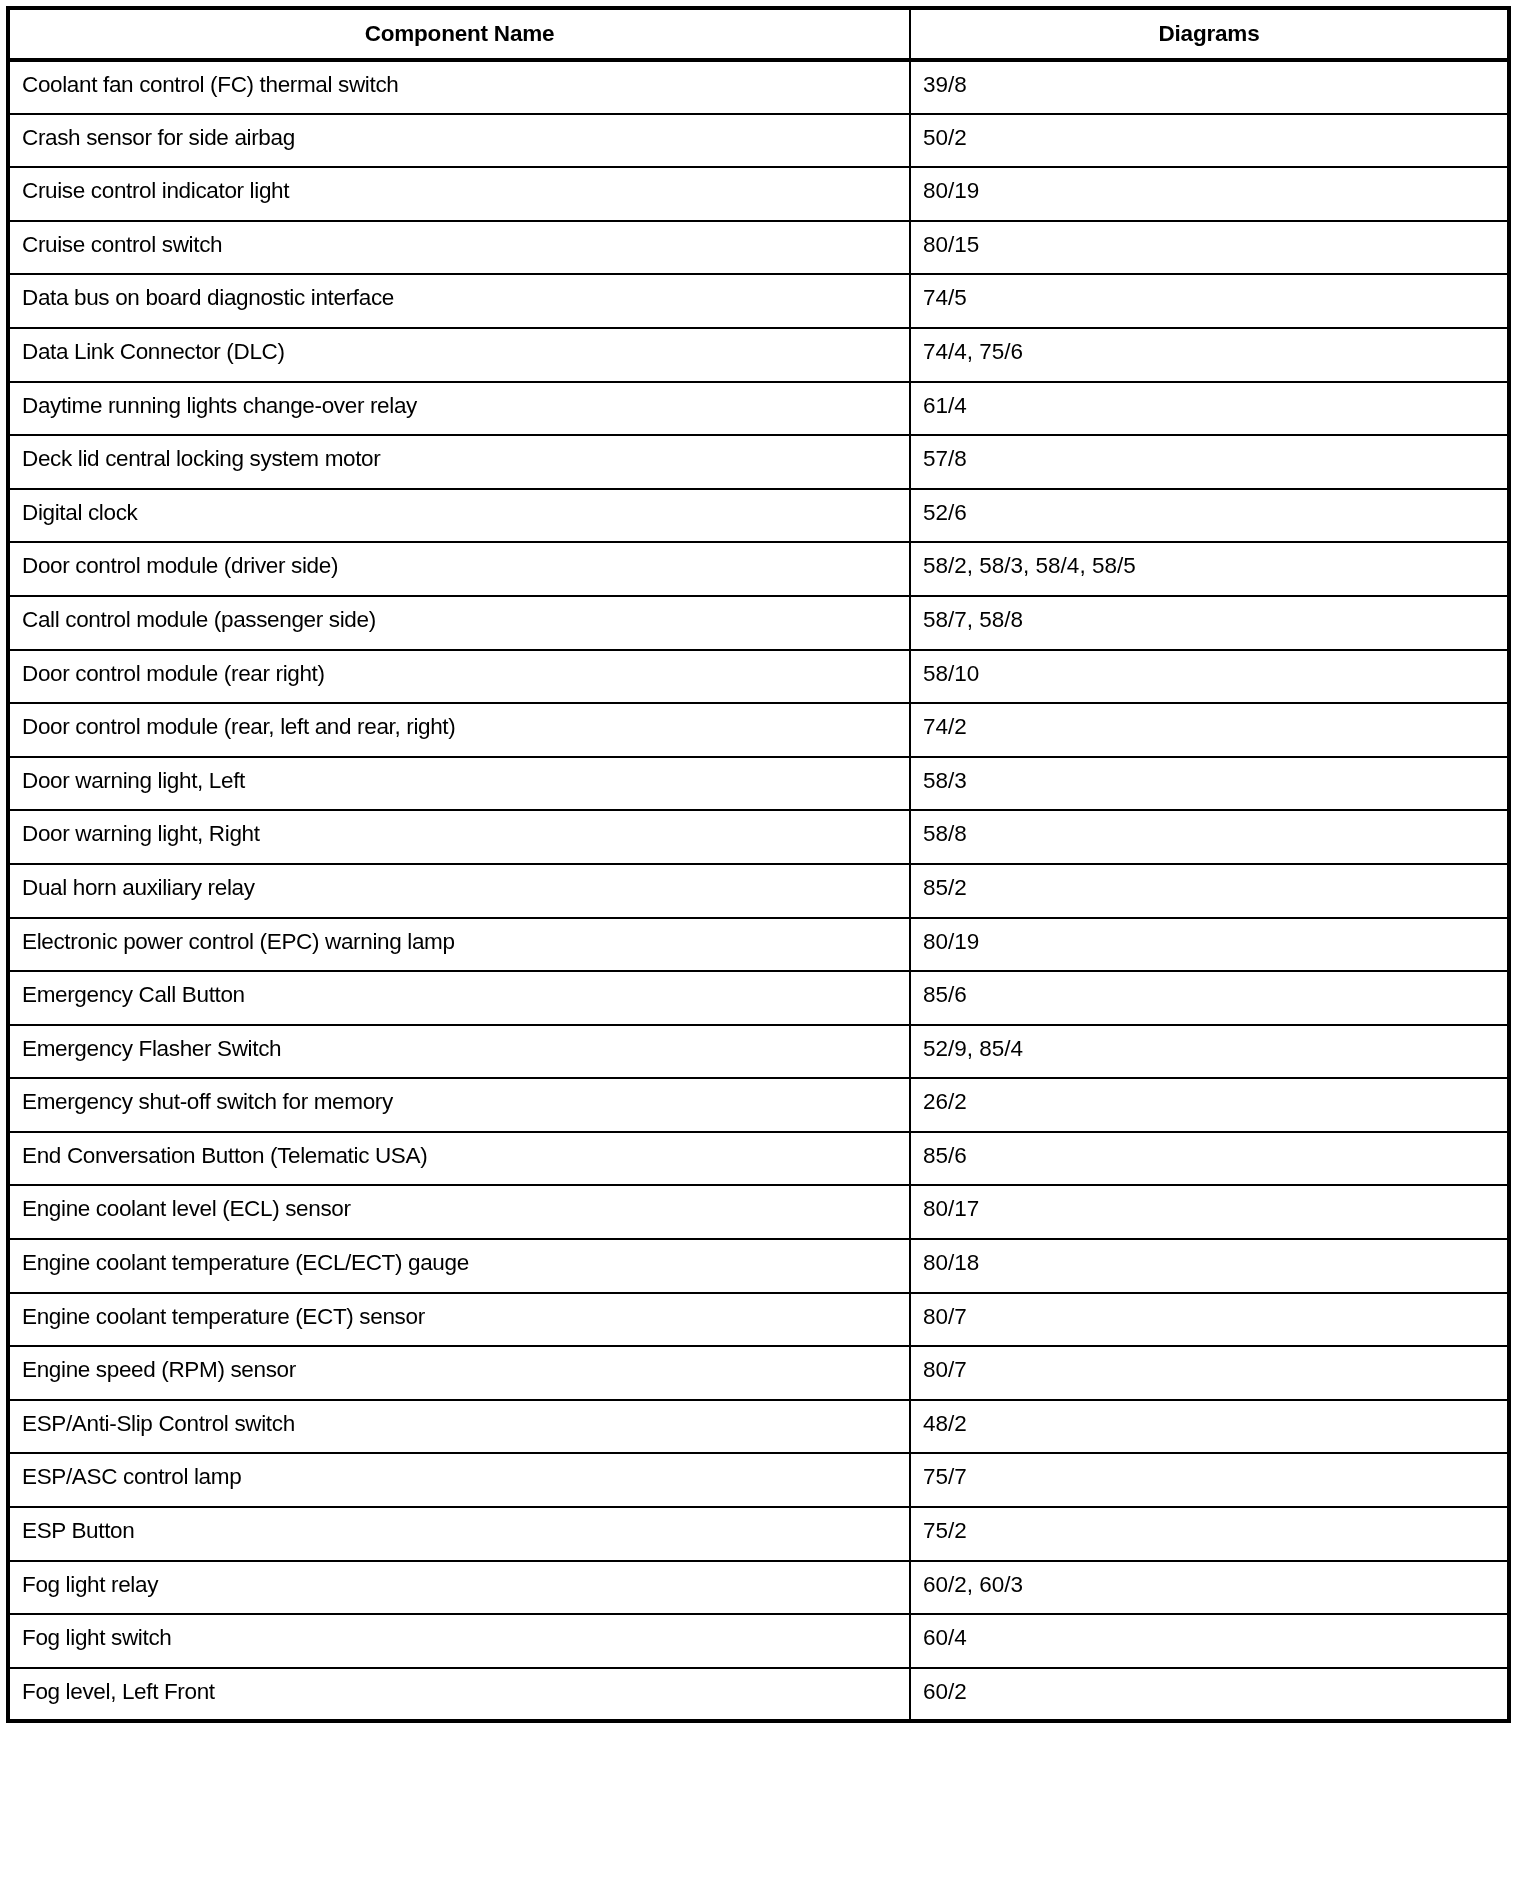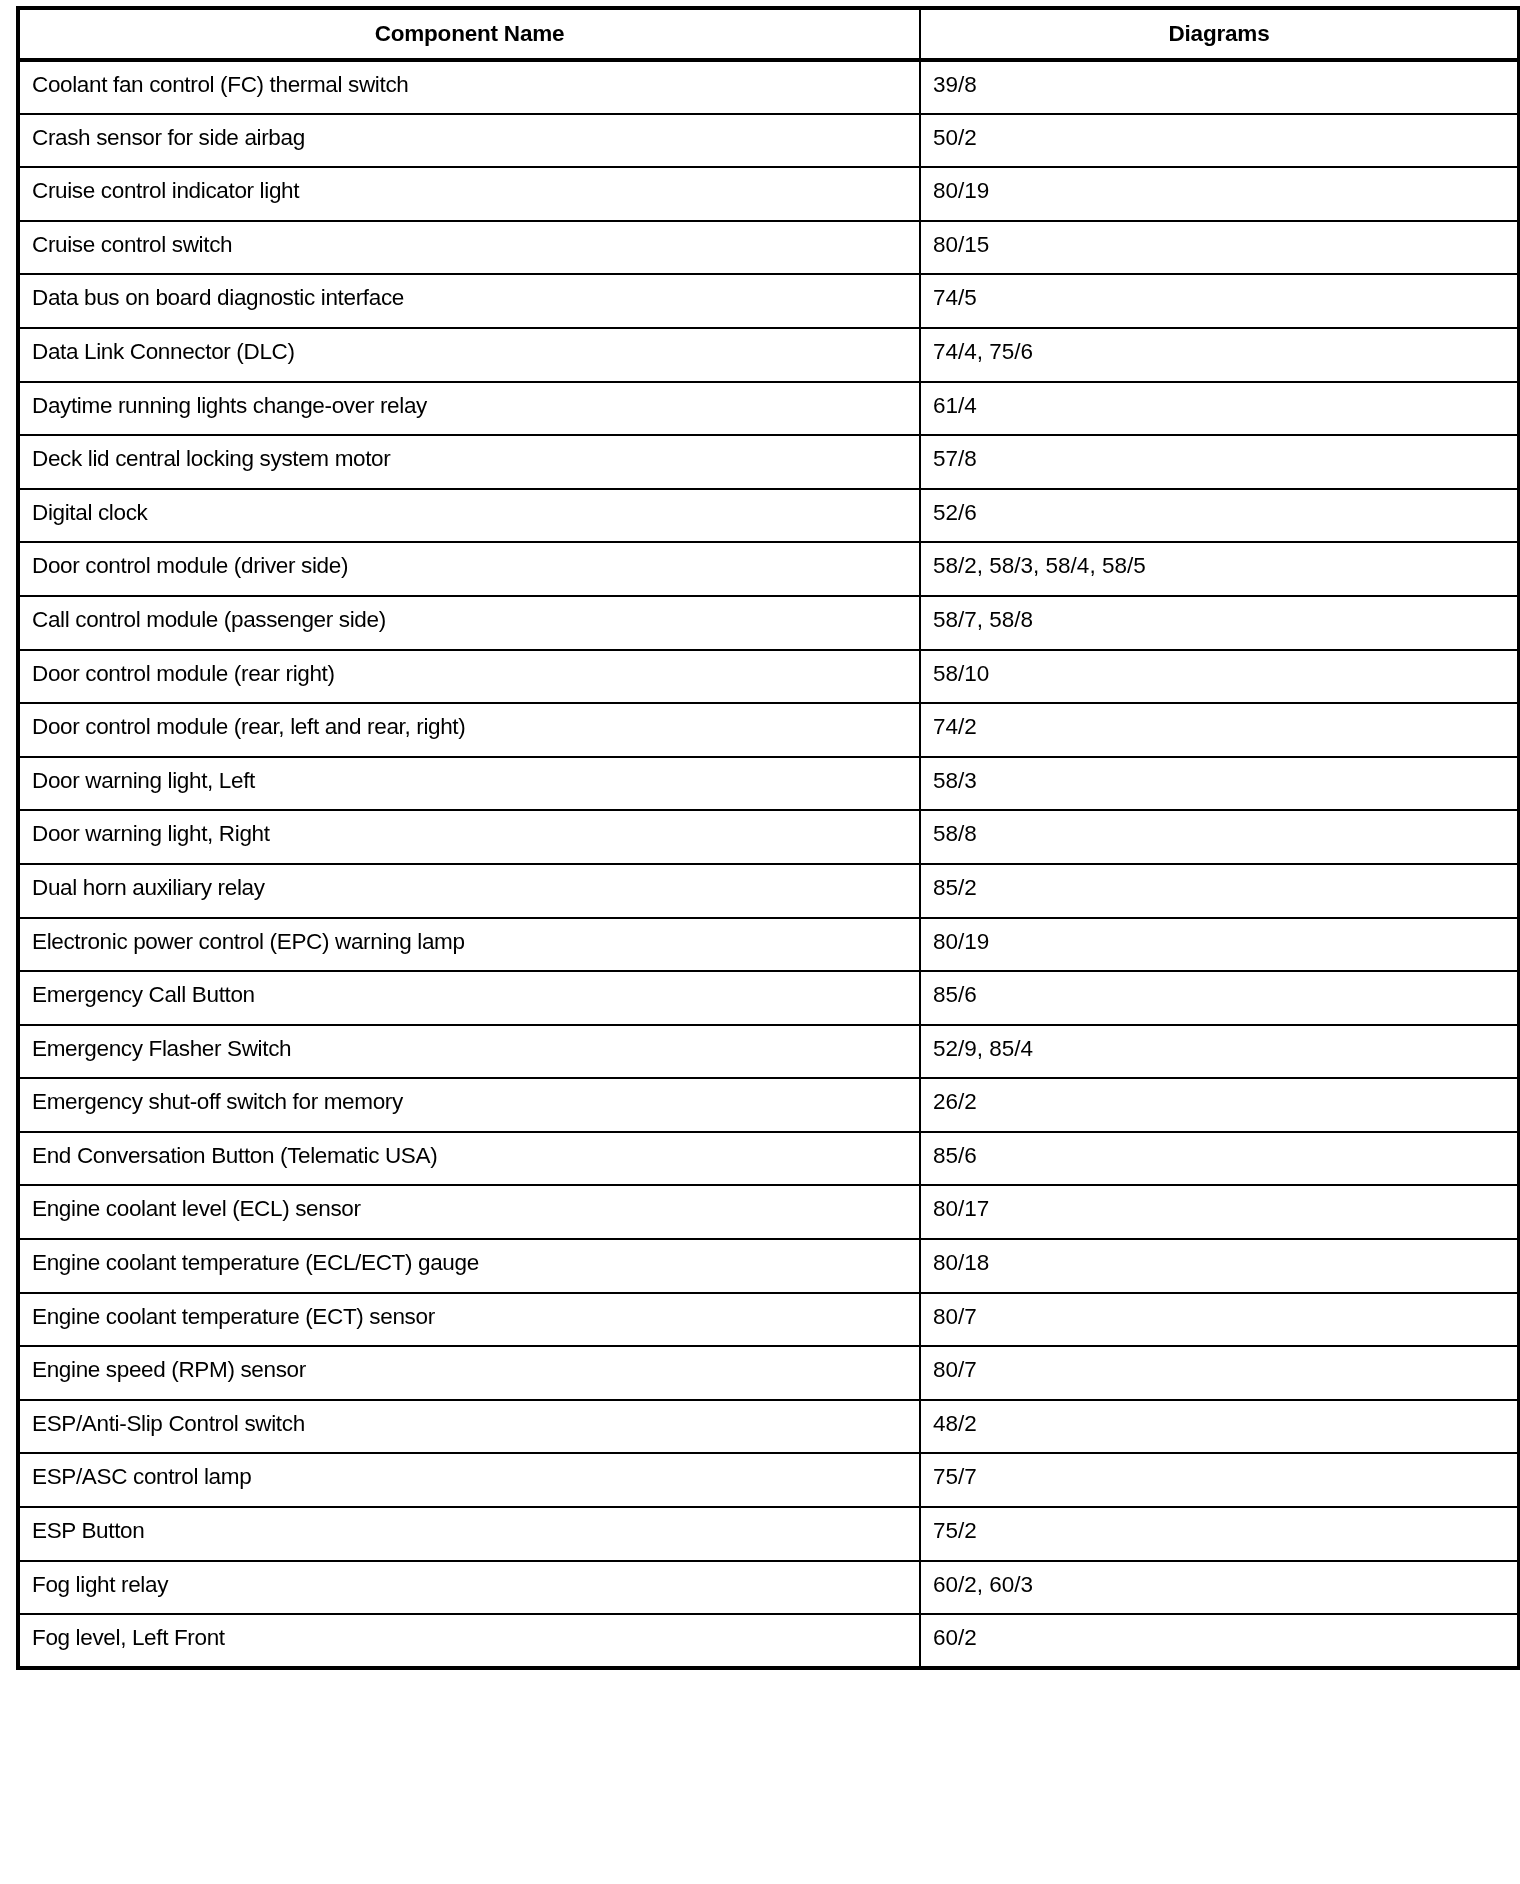--- a/index.html
+++ b/index.html
@@ -1,19 +1,19 @@
 <!DOCTYPE html>
 <html><head>
   <meta charset="utf-8">
   <style>
     html, body { margin: 0; padding: 0; background: #ffffff; }
     body { width: 1520px; height: 1884px; position: relative; overflow: hidden;
            font-family: "Liberation Sans", sans-serif; color: #000; }
     table.components {
-      position: absolute; left: 16px; top: 6px;
+      position: absolute; left: 6px; top: 6px;
       width: 1505px;
       border-collapse: collapse;
       border: 4px solid #000;
       table-layout: fixed;
     }
     table.components col.c-name { width: 902px; }
     table.components col.c-diag { width: auto; }
     th, td {
       border: 2px solid #000;
       padding: 0 0 0 12px;
@@ -165,17 +165,21 @@
       </tr>
       <tr>
         <td class="name">ESP Button</td>
         <td class="diag">75/2</td>
       </tr>
       <tr>
         <td class="name">Fog light relay</td>
         <td class="diag">60/2, 60/3</td>
       </tr>
       <tr>
+        <td class="name">Fog light switch</td>
+        <td class="diag">60/4</td>
+      </tr>
+      <tr>
         <td class="name">Fog level, Left Front</td>
         <td class="diag">60/2</td>
       </tr>
     </tbody>
 </table>
 
 </body></html>

